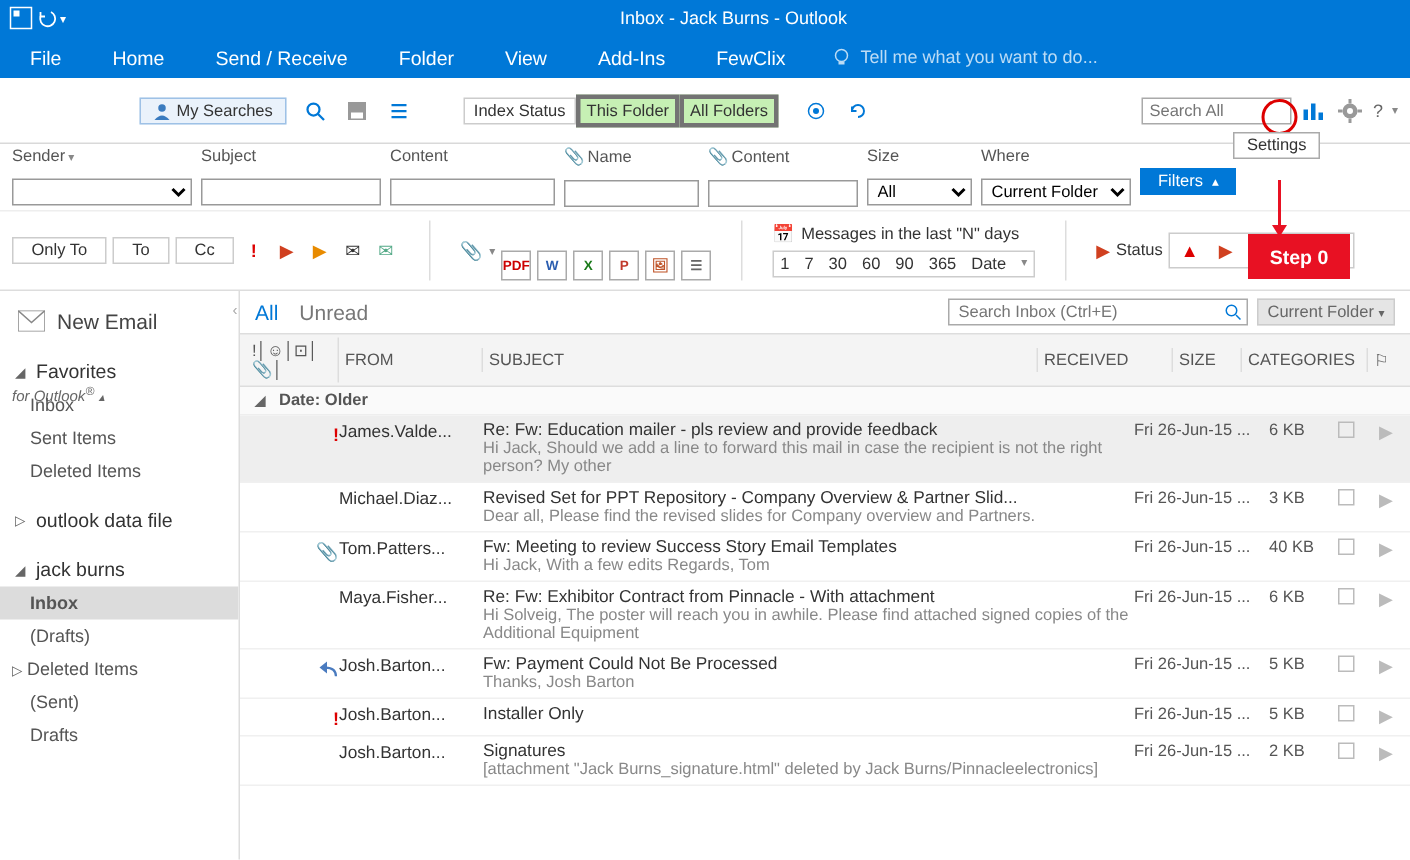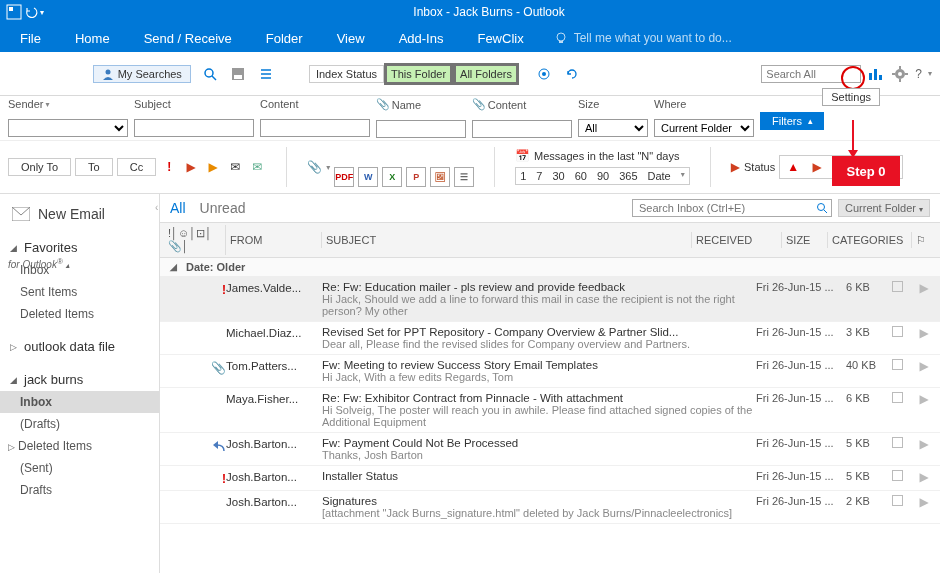--- a/index.html
+++ b/index.html
@@ -501,21 +501,21 @@
           <div class="mr-flag">
             <span class="flag-ico">▶</span>
           </div>
         </div>
         <div class="mail-row">
           <div class="mr-icons">
             <span class="bang">!</span>
           </div>
           <div class="mr-from">Josh.Barton...</div>
           <div class="mr-main">
-            <div class="mr-subj">Installer Status</div>
+            <div class="mr-subj">Installer Only</div>
           </div>
           <div class="mr-recv">Fri 26-Jun-15 ...</div>
           <div class="mr-size">5 KB</div>
           <div class="mr-cat">
             <div class="cat-box"></div>
           </div>
           <div class="mr-flag">
             <span class="flag-ico">▶</span>
           </div>
         </div>

